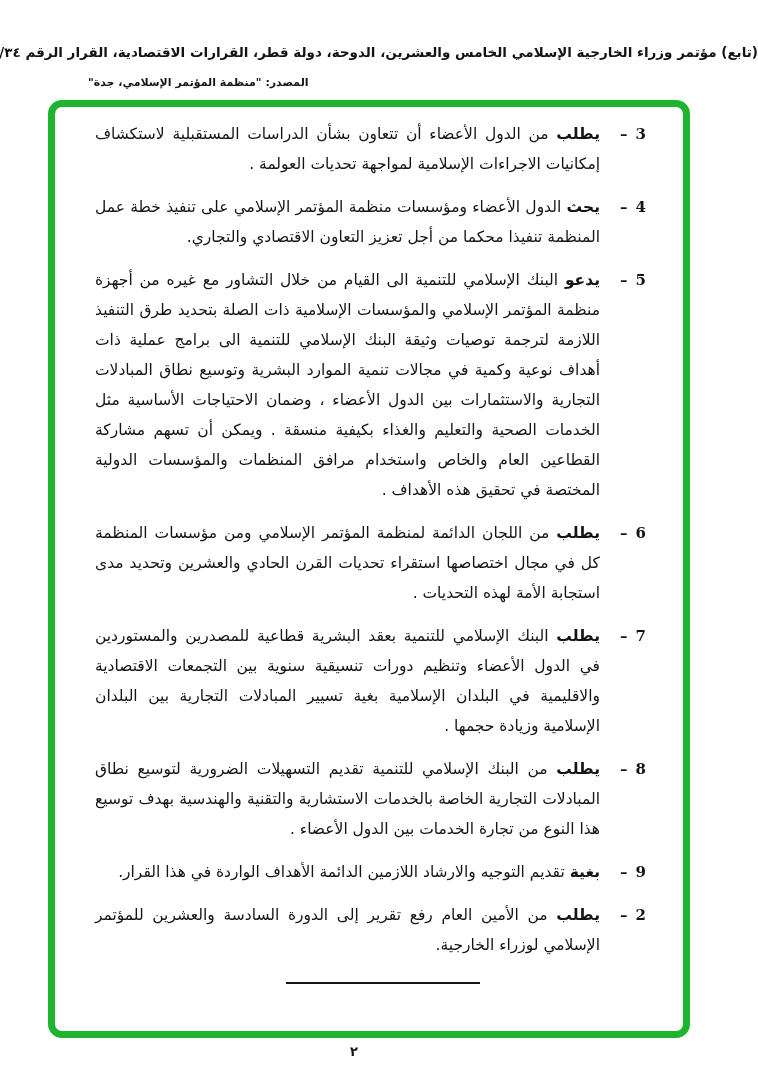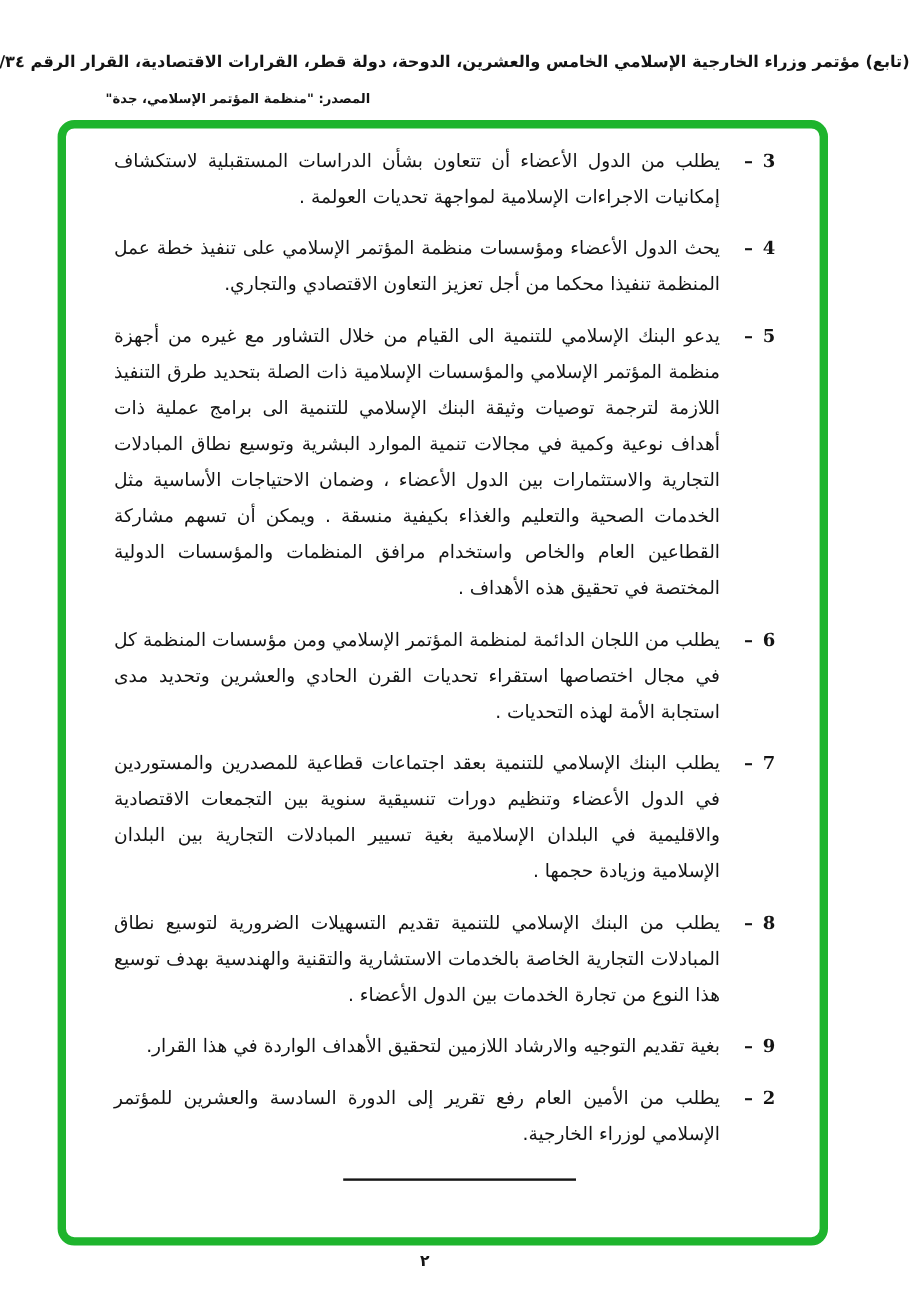--- a/index.html
+++ b/index.html
@@ -50,21 +50,21 @@
   }
   .item .marker {
     position:absolute; right:2px; top:0;
     direction:ltr;
     display:flex; justify-content:flex-end; align-items:baseline; gap:8px;
     width:44px;
     font-family:"DejaVu Serif", serif;
     font-size:15px; font-weight:600;
     line-height:30px;
   }
-  .item .lead { font-weight:normal; }
+  .item .lead { font-weight:bold; }
   .divider {
     width:194px; height:2px; background:#161616;
     margin:22px auto 0 auto;
     transform:translateX(11px); 
   }
   .page-number {
     position:absolute; top:1044px; left:350px;
     font-size:13px; font-weight:bold;
   }
 </style>
@@ -106,35 +106,35 @@
     <span class="marker">
           <span>–</span>
           <span>6</span>
         </span><span class="lead">يطلب</span><span> من اللجان الدائمة لمنظمة المؤتمر الإسلامي ومن مؤسسات المنظمة كل في مجال اختصاصها استقراء تحديات القرن الحادي والعشرين وتحديد مدى استجابة الأمة لهذه التحديات .</span>
   </div>
 
   <div class="item">
     <span class="marker">
           <span>–</span>
           <span>7</span>
-        </span><span class="lead">يطلب</span><span> البنك الإسلامي للتنمية بعقد اجتماعات قطاعية للمصدرين والمستوردين في الدول الأعضاء وتنظيم دورات تنسيقية سنوية بين التجمعات الاقتصادية والاقليمية في البلدان الإسلامية بغية تسيير المبادلات التجارية بين البلدان الإسلامية وزيادة حجمها .</span>
+        </span><span class="lead">يطلب</span><span> البنك الإسلامي للتنمية بعقد البشرية قطاعية للمصدرين والمستوردين في الدول الأعضاء وتنظيم دورات تنسيقية سنوية بين التجمعات الاقتصادية والاقليمية في البلدان الإسلامية بغية تسيير المبادلات التجارية بين البلدان الإسلامية وزيادة حجمها .</span>
   </div>
 
   <div class="item">
     <span class="marker">
           <span>–</span>
           <span>8</span>
         </span><span class="lead">يطلب</span><span> من البنك الإسلامي للتنمية تقديم التسهيلات الضرورية لتوسيع نطاق المبادلات التجارية الخاصة بالخدمات الاستشارية والتقنية والهندسية بهدف توسيع هذا النوع من تجارة الخدمات بين الدول الأعضاء .</span>
   </div>
 
   <div class="item">
     <span class="marker">
           <span>–</span>
           <span>9</span>
-        </span><span class="lead">بغية</span><span> تقديم التوجيه والارشاد اللازمين لتحقيق الأهداف الواردة في هذا القرار.</span>
+        </span><span class="lead">بغية</span><span> تقديم التوجيه والارشاد اللازمين الدائمة الأهداف الواردة في هذا القرار.</span>
   </div>
 
   <div class="item">
     <span class="marker">
           <span>–</span>
           <span>2</span>
         </span><span class="lead">يطلب</span><span> من الأمين العام رفع تقرير إلى الدورة السادسة والعشرين للمؤتمر الإسلامي لوزراء الخارجية.</span>
   </div>
 <div class="divider"></div>
   </div>

